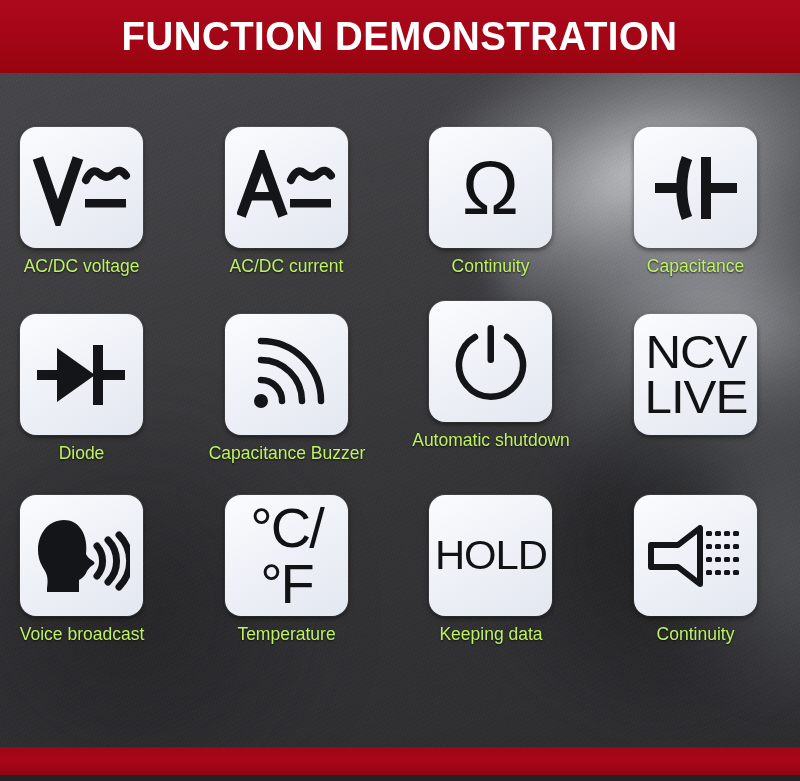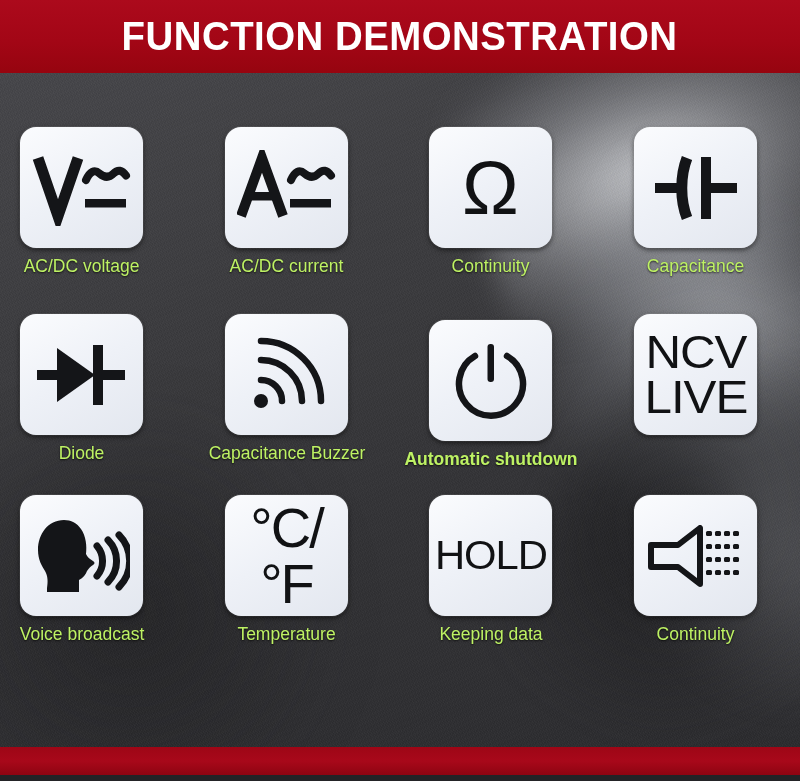--- a/index.html
+++ b/index.html
@@ -202,21 +202,21 @@
           <svg width="78" height="78" viewBox="0 0 78 78">
             <circle cx="13" cy="65" r="7" fill="#141518"></circle>
             <path d="M13 44 A21 21 0 0 1 34 65" fill="none" stroke="#141518" stroke-width="6.5" stroke-linecap="round"></path>
             <path d="M13 24 A41 41 0 0 1 54 65" fill="none" stroke="#141518" stroke-width="6.5" stroke-linecap="round"></path>
             <path d="M13 5 A60 60 0 0 1 73 65" fill="none" stroke="#141518" stroke-width="6.5" stroke-linecap="round"></path>
           </svg>
         </div>
         <div class="label w3">Capacitance Buzzer</div>
       </div>
 
-      <div class="cell" style="left:429px; top:247px;font-weight:bold;">
+      <div class="cell" style="left:429px; top:228px;">
         <div class="tile">
           <svg width="76" height="78" viewBox="0 0 76 78">
             <path d="M22 14 A32 32 0 1 0 54 14" fill="none" stroke="#141518" stroke-width="6.5" stroke-linecap="round"></path>
             <rect x="34.5" y="2" width="6.5" height="38" rx="3" fill="#141518"></rect>
           </svg>
         </div>
         <div class="label wide">Automatic shutdown</div>
       </div>
 
       <div class="cell" style="left:634px; top:241px;">

